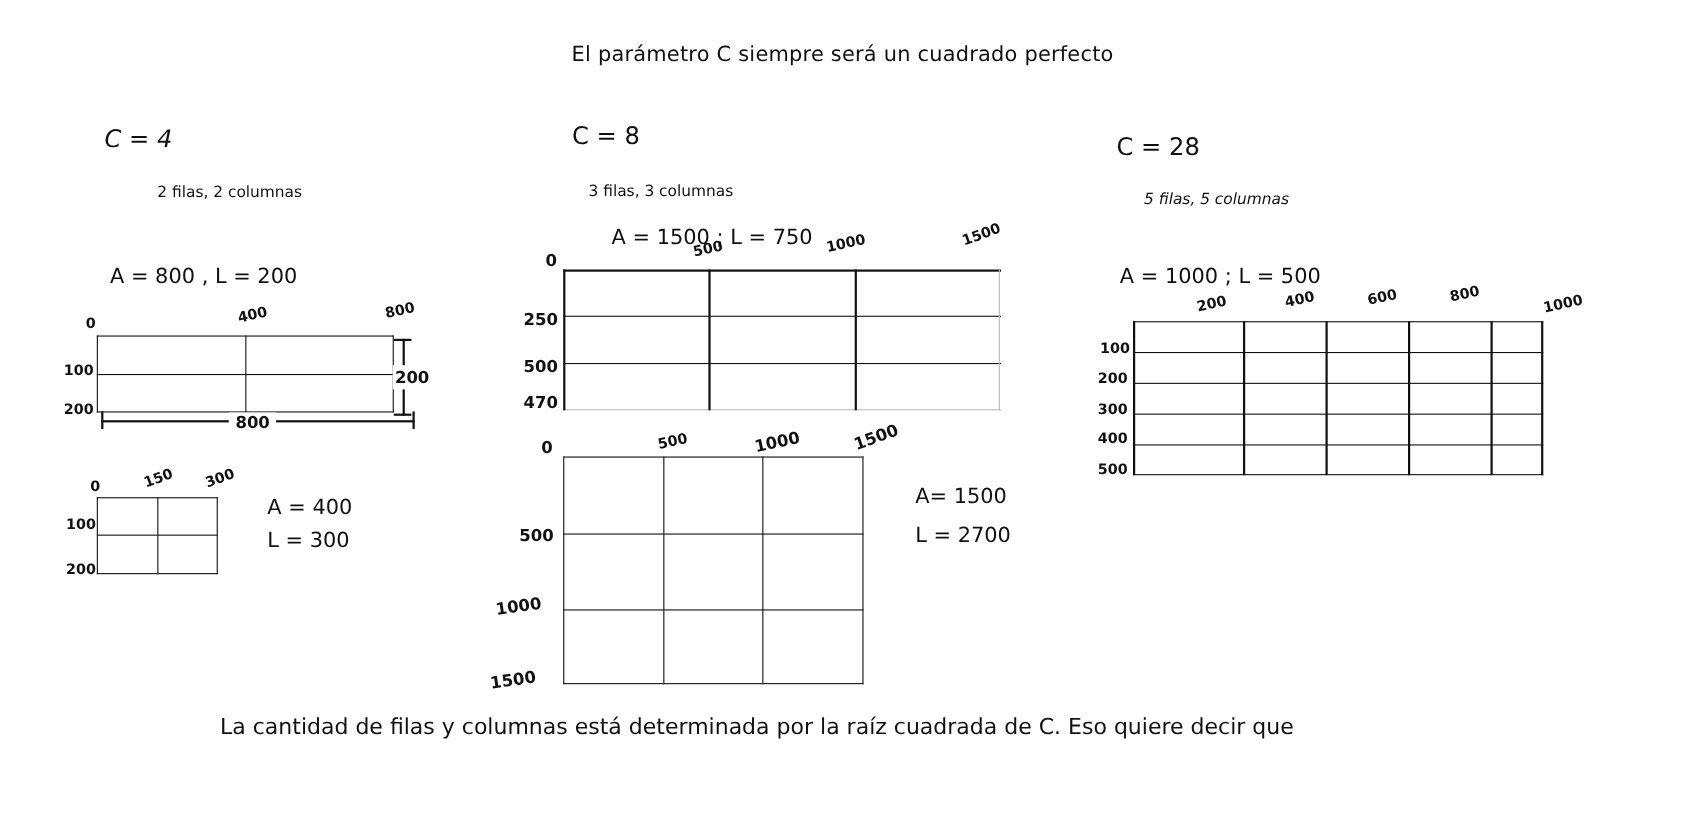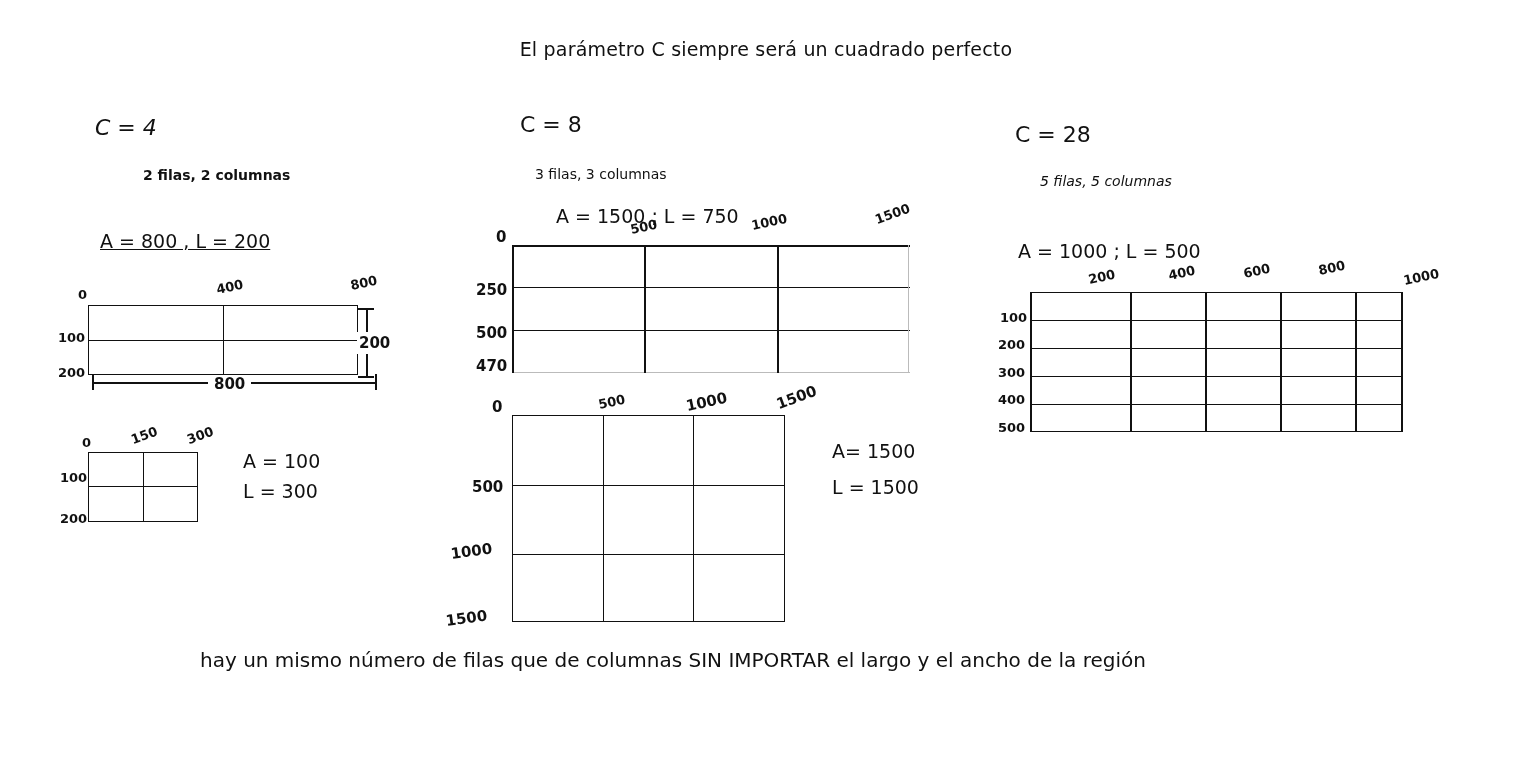--- a/index.html
+++ b/index.html
@@ -29,22 +29,22 @@
   .rot-b{display:inline-block;transform:rotate(-12deg);transform-origin:left bottom;}
   .rot-c{display:inline-block;transform:rotate(-20deg);transform-origin:left bottom;}
   .rot-d{display:inline-block;transform:rotate(-8deg);transform-origin:left bottom;}
 </style>
 </head>
 <body>
 
 <div class="abs title hand">El parámetro C siempre será un cuadrado perfecto</div>
 
 <div class="abs case-title hand" style="left:95px;top:115px;font-style:italic;">C = 4</div>
-<div class="abs case-sub hand" style="left:143px;top:167px;font-weight:bold;">2 filas, 2 columnas</div>
-<div class="abs ann hand" style="left:100px;top:230px;text-decoration:underline;">A = 800 ,  L = 200</div>
+<div class="abs case-sub hand" style="left:143px;top:167px;">2 filas, 2 columnas</div>
+<div class="abs ann hand" style="left:100px;top:240px;">A = 800 ,  L = 200</div>
 
 <div class="grid" style="left:88px;top:305px;width:270px;height:70px;">
   <div class="gline h" style="left:0;top:0;width:270px;"></div>
   <div class="gline h" style="left:0;top:35px;width:270px;"></div>
   <div class="gline h" style="left:0;top:69px;width:270px;"></div>
   <div class="gline v" style="left:0;top:0;height:70px;"></div>
   <div class="gline v" style="left:135px;top:0;height:70px;"></div>
   <div class="gline v" style="left:269px;top:0;height:70px;"></div>
 </div>
 <div class="abs tick hand" style="left:78px;top:287px;">0</div>
@@ -69,21 +69,21 @@
   <div class="gline h" style="left:0;top:69px;width:110px;"></div>
   <div class="gline v" style="left:0;top:0;height:70px;"></div>
   <div class="gline v" style="left:55px;top:0;height:70px;"></div>
   <div class="gline v" style="left:109px;top:0;height:70px;"></div>
 </div>
 <div class="abs tick hand" style="left:82px;top:435px;">0</div>
 <div class="abs tick hand" style="left:134px;top:432px;"><span class="rot-c">150</span></div>
 <div class="abs tick hand" style="left:190px;top:432px;"><span class="rot-c">300</span></div>
 <div class="abs tick hand" style="left:60px;top:470px;">100</div>
 <div class="abs tick hand" style="left:60px;top:511px;">200</div>
-<div class="abs ann hand" style="left:243px;top:450px;">A = 100</div>
+<div class="abs ann hand" style="left:243px;top:450px;">A = 400</div>
 <div class="abs ann hand" style="left:243px;top:480px;">L = 300</div>
 
 <div class="abs case-title hand" style="left:520px;top:112px;">C = 8</div>
 <div class="abs case-sub hand" style="left:535px;top:166px;">3 filas, 3 columnas</div>
 <div class="abs ann hand" style="left:556px;top:205px;">A = 1500 ;  L = 750</div>
 
 <div class="grid" style="left:512px;top:245px;width:398px;height:128px;">
   <div class="gline h2" style="left:0;top:0;width:398px;"></div>
   <div class="gline h" style="left:0;top:42px;width:398px;"></div>
   <div class="gline h" style="left:0;top:85px;width:398px;"></div>
@@ -112,21 +112,21 @@
   <div class="gline v" style="left:272px;top:0;height:207px;"></div>
 </div>
 <div class="abs tick-b hand" style="left:492px;top:398px;">0</div>
 <div class="abs tick hand" style="left:600px;top:397px;"><span class="rot-b">500</span></div>
 <div class="abs tick-b hand" style="left:688px;top:397px;"><span class="rot-b">1000</span></div>
 <div class="abs tick-b hand" style="left:780px;top:395px;"><span class="rot-c">1500</span></div>
 <div class="abs tick-b hand" style="left:472px;top:478px;">500</div>
 <div class="abs tick-b hand" style="left:452px;top:545px;"><span class="rot-d">1000</span></div>
 <div class="abs tick-b hand" style="left:447px;top:612px;"><span class="rot-d">1500</span></div>
 <div class="abs ann hand" style="left:832px;top:440px;text-align:center;">A= 1500</div>
-<div class="abs ann hand" style="left:832px;top:476px;">L = 1500</div>
+<div class="abs ann hand" style="left:832px;top:476px;">L = 2700</div>
 
 <div class="abs case-title hand" style="left:1015px;top:122px;">C = 28</div>
 <div class="abs case-sub hand" style="left:1040px;top:173px;font-style:italic;">5 filas, 5 columnas</div>
 <div class="abs ann hand" style="left:1018px;top:240px;">A = 1000  ;   L = 500</div>
 
 <div class="grid" style="left:1030px;top:292px;width:373px;height:140px;">
   <div class="gline h" style="left:0;top:0;width:373px;"></div>
   <div class="gline h" style="left:0;top:28px;width:373px;"></div>
   <div class="gline h" style="left:0;top:56px;width:373px;"></div>
   <div class="gline h" style="left:0;top:84px;width:373px;"></div>
@@ -144,14 +144,14 @@
 <div class="abs tick hand" style="left:1245px;top:266px;"><span class="rot-b">600</span></div>
 <div class="abs tick hand" style="left:1320px;top:263px;"><span class="rot-b">800</span></div>
 <div class="abs tick hand" style="left:1405px;top:273px;"><span class="rot-b">1000</span></div>
 <div class="abs tick hand" style="left:1000px;top:310px;">100</div>
 <div class="abs tick hand" style="left:998px;top:337px;">200</div>
 <div class="abs tick hand" style="left:998px;top:365px;">300</div>
 <div class="abs tick hand" style="left:998px;top:392px;">400</div>
 <div class="abs tick hand" style="left:998px;top:420px;">500</div>
 
 <div class="abs footer hand">
-  <div>hay un mismo número de filas que de columnas SIN IMPORTAR el largo y el ancho de la región</div>
+  <div>La cantidad de filas y columnas está determinada por la raíz cuadrada de C. Eso quiere decir que</div>
 </div>
 
 </body></html>

